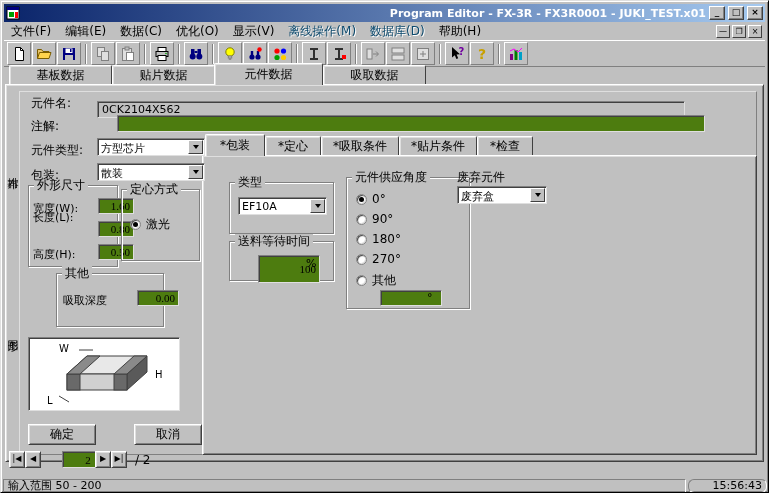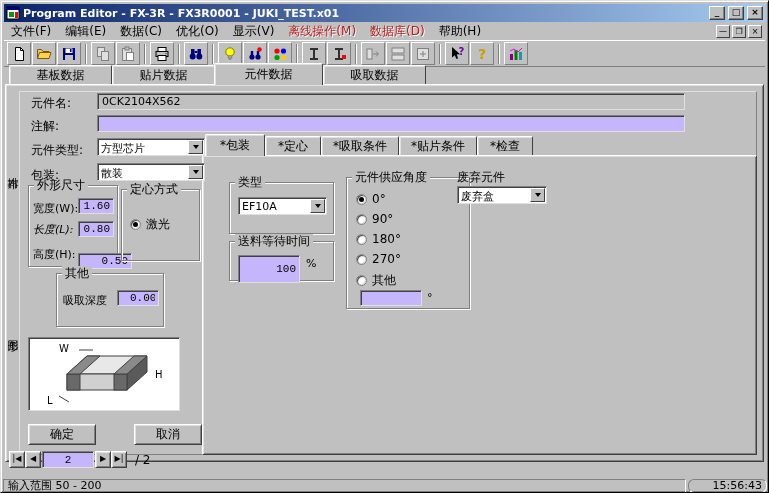--- a/index.html
+++ b/index.html
@@ -8,28 +8,28 @@
     position:relative; width:769px; height:493px; background:#c0c0c0;
     border:1px solid; border-color:#dfdfdf #000 #000 #dfdfdf;
     box-shadow: inset 1px 1px 0 #fff, inset -1px -1px 0 #808080;
     font-family:"DejaVu Sans","Liberation Sans",sans-serif; font-size:12px;
     overflow:hidden; user-select:none; color:#000;
   }
   
   .titlebar { position:absolute; left:3px; top:3px; right:3px; height:18px;
     background:linear-gradient(to right,#0a246a,#a6caf0);
     display:flex; align-items:center; padding:0 2px; gap:3px; }
-  .title { color:#fff; font-weight:bold; font-size:11px; flex:1; white-space:nowrap; overflow:hidden; }
+  .title { color:#fff; font-weight:bold; font-size:11px; flex:1; white-space:nowrap; overflow:hidden;text-align:right; }
   .wbtn { width:16px; height:14px; background:#c0c0c0; border:1px solid;
     border-color:#fff #404040 #404040 #fff; box-shadow: inset -1px -1px 0 #808080;
     font-size:9px; line-height:11px; text-align:center; font-weight:bold; cursor:default; }
   
   .menubar { position:absolute; left:3px; top:21px; right:3px; height:18px; display:flex; align-items:center; }
   .menu-item { padding:1px 7px; font-size:12px; white-space:nowrap; }
-  .menu-item.disabled { color:#b91c1c; text-shadow:1px 1px 0 #fff; }
+  .menu-item.disabled { color:#0c4a6e; text-shadow:1px 1px 0 #fff; }
   .mdi-btns { margin-left:auto; display:flex; gap:2px; padding-right:3px; }
   .mdi-btn { width:14px; height:13px; background:#c0c0c0; border:1px solid;
     border-color:#fff #404040 #404040 #fff; font-size:8px; line-height:11px; text-align:center; }
   
   .toolbar { position:absolute; left:3px; top:39px; right:3px; height:27px;
     border-top:1px solid #fff; border-bottom:1px solid #808080;
     display:flex; align-items:center; padding-left:3px; gap:1px; }
   .tbtn { width:24px; height:23px; display:flex; align-items:center; justify-content:center;
     background:#c0c0c0; border:1px solid; border-color:#fff #808080 #808080 #fff; }
   .tsep { width:2px; height:20px; margin:0 3px; border-left:1px solid #808080; border-right:1px solid #fff; }
@@ -45,23 +45,23 @@
   .panel-raised { position:absolute; background:#c0c0c0; border:1px solid;
     border-color:#fff #404040 #404040 #fff; box-shadow: inset 1px 1px 0 #dfdfdf, inset -1px -1px 0 #808080; }
   .panel-thin { position:absolute; border:1px solid; border-color:#dfdfdf #808080 #808080 #dfdfdf; }
   
   .lbl { position:absolute; font-size:12px; white-space:nowrap; z-index:7; }
   .lbl.small { font-size:11px; }
   .vlab { position:absolute; left:6px; width:12px; writing-mode:vertical-rl; font-size:11px;
     letter-spacing:1px; z-index:7; }
   .sunken { border:1px solid; border-color:#808080 #dfdfdf #dfdfdf #808080; box-shadow: inset 1px 1px 0 #404040; }
   .ro-field { position:absolute; background:#c0c0c0; font-size:11px; padding:1px 4px;
-    line-height:13px; z-index:7; overflow:hidden; white-space:nowrap; }
-  .tfield { position:absolute; background:#c4b5fd; font-size:11px; padding:0 3px;
-    font-family:Liberation Mono, monospace; z-index:7; outline:none; }
+    line-height:13px; z-index:7; overflow:hidden; white-space:nowrap;margin-top:8px; }
+  .tfield { position:absolute; background:#4d7c0f; font-size:11px; padding:0 3px;
+    font-family:Liberation Serif, serif; z-index:7; outline:none;margin-left:20px; }
   .tfield.num { text-align:right; }
   .combo { position:absolute; height:18px; background:#fff; display:flex; z-index:7; }
   .combo-val { flex:1; font-size:11px; padding:2px 3px; overflow:hidden; white-space:nowrap; }
   .combo-btn { width:15px; margin:1px; background:#c0c0c0; border:1px solid;
     border-color:#fff #404040 #404040 #fff; display:flex; align-items:center; justify-content:center; }
   .arr { width:0; height:0; border-left:3px solid transparent; border-right:3px solid transparent; border-top:4px solid #000; }
   .grp { position:absolute; border:1px solid #808080; box-shadow: inset 1px 1px 0 #fff, 1px 1px 0 #fff; z-index:6; }
   .grp-cap { position:absolute; top:-8px; left:5px; background:#c0c0c0; padding:0 3px;
     font-size:12px; line-height:14px; white-space:nowrap; }
   .radio-row { position:absolute; display:flex; align-items:center; gap:5px; font-size:12px; white-space:nowrap; }
@@ -283,24 +283,24 @@
     <div class="combo-val">散装</div>
     <div class="combo-btn">
         <span class="arr"></span>
       </div>
   </div>
 
   <div class="grp" style="left:27px; top:184px; width:90px; height:82px;">
     <div class="grp-cap">外形尺寸</div>
     <div class="lbl small" style="left:4px; top:15px;">宽度(W):</div>
     <input class="tfield sunken num" style="left: 49px; top: 12px; width: 36px; height: 16px;" value="1.60">
-    <div class="lbl small" style="left:4px; top:36px;font-style:italic;">长度(L):</div>
+    <div class="lbl small" style="left:4px; top:24px;">长度(L):</div>
     <input class="tfield sunken num" style="left: 49px; top: 35px; width: 36px; height: 16px; text-align: right;" value="0.80">
     <div class="lbl small" style="left:4px; top:61px;">高度(H):</div>
-    <input class="tfield sunken num" style="left: 49px; top: 67px; width: 54px; height: 16px;" value="0.50">
+    <input class="tfield sunken num" style="left: 49px; top: 58px; width: 36px; height: 16px;" value="0.50">
   </div>
 
   <div class="grp" style="left:120px; top:188px; width:79px; height:72px;text-align:right;">
     <div class="grp-cap">定心方式</div>
     <div class="radio-row" style="left:8px; top:26px;">
       <span class="radio on"></span>
       <span>激光</span>
     </div>
   </div>
 

